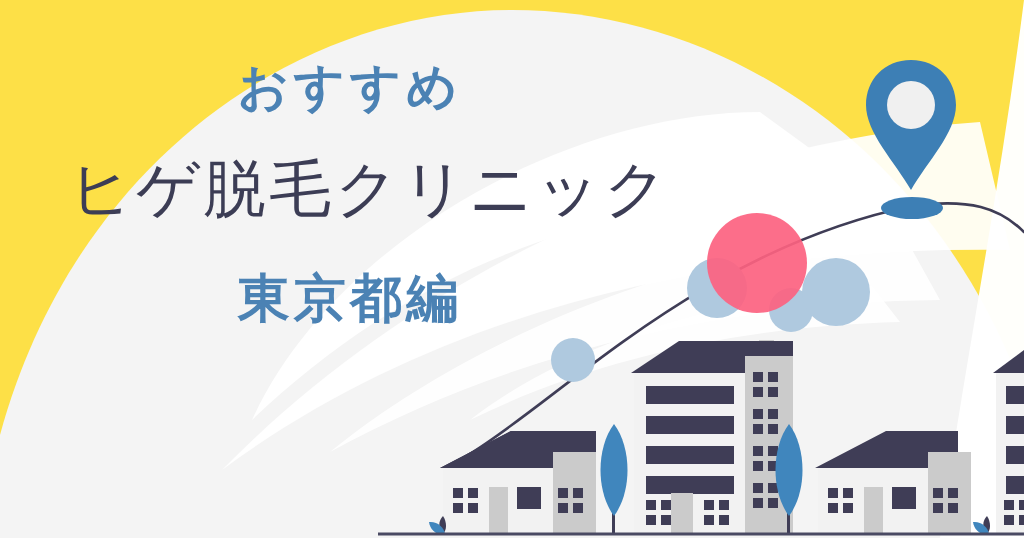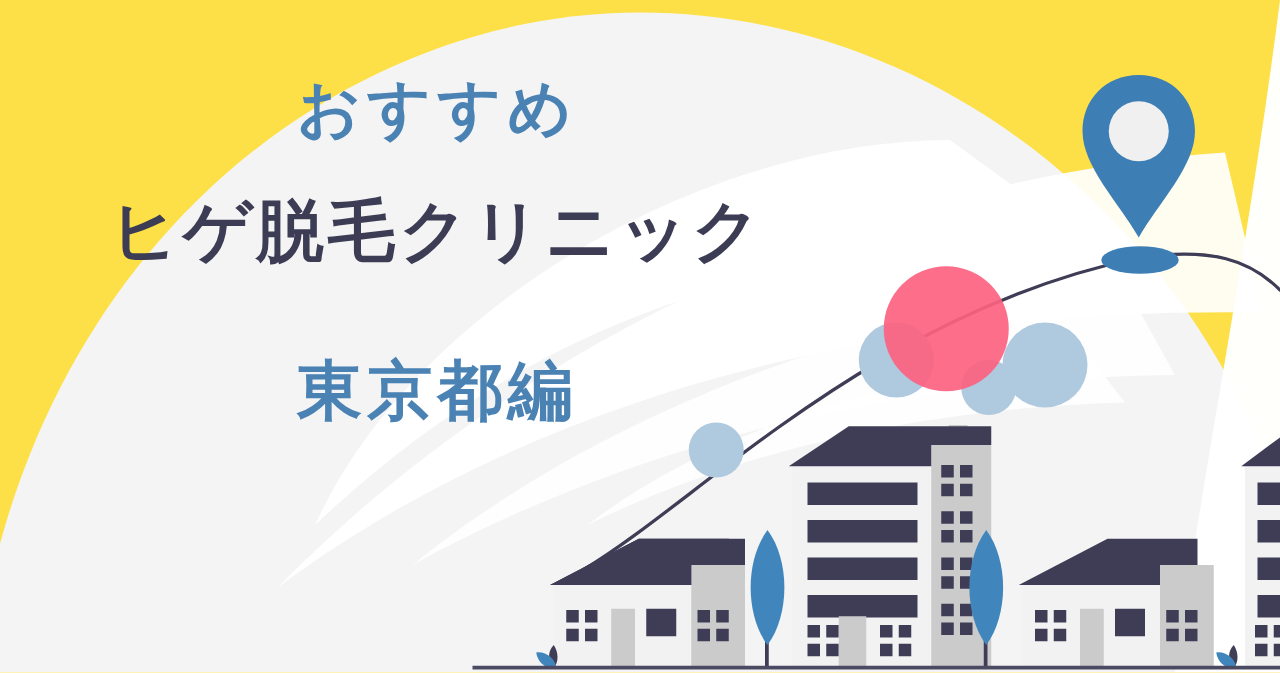--- a/index.html
+++ b/index.html
@@ -43,39 +43,39 @@
     letter-spacing: 0.10em;
     font-weight: 700;
     color: #4B82B4;
   }
   .hl-main {
     position: absolute;
     left: 0;
     top: 158px;
     width: 700px;
     text-align: center;
-    font-size: 54px;
+    font-size: 62px;
     line-height: 1;
     letter-spacing: 0.06em;
-    font-weight: 700;
+    font-weight: 400;
     color: #3C3D55;
     white-space: nowrap;
+    padding-left: 20px;
   }
   .hl-sub {
     position: absolute;
     left: 0;
     top: 272px;
     width: 700px;
     text-align: center;
     font-size: 52px;
     line-height: 1;
     letter-spacing: 0.08em;
     font-weight: 700;
     color: #4B82B4;
-    margin-top: 15px;
   }
 </style>
 </head>
 <body>
 
 <div id="banner">
 
   <svg id="bg-svg" viewBox="0 0 1024 538" xmlns="http://www.w3.org/2000/svg" aria-hidden="true">
 
     <path d="M 512 10 C 760 10 1010 200 1060 538 L -20 538 C 20 205 268 10 512 10 Z" fill="#F4F4F4"></path>

